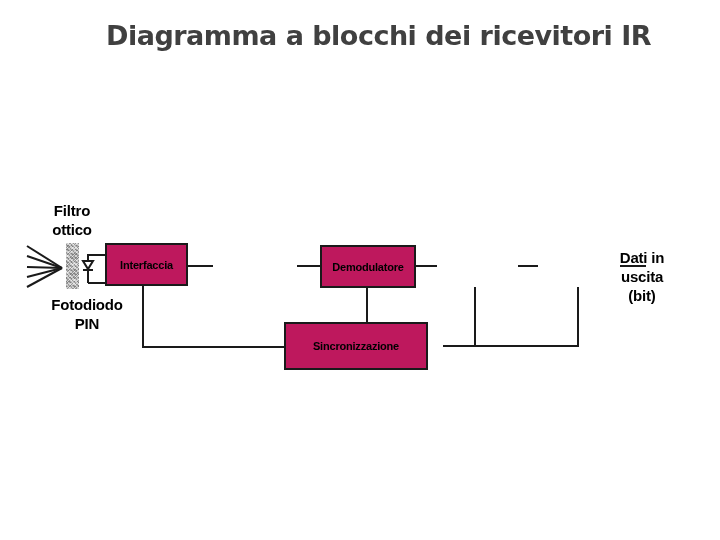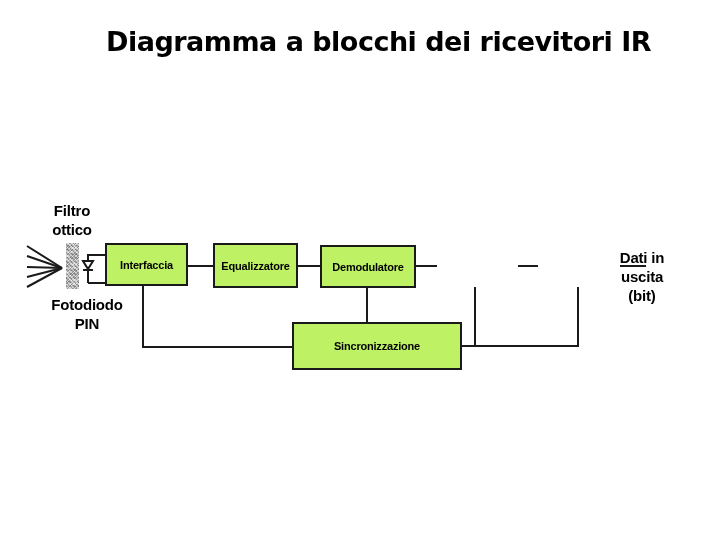--- a/index.html
+++ b/index.html
@@ -5,47 +5,47 @@
   html,body{margin:0;padding:0;}
   .slide{
     position:relative;
     width:720px;height:540px;
     background:#ffffff;
     overflow:hidden;
     font-family:"Liberation Sans", sans-serif;
   }
   .title{
     position:absolute;
-    left:106px;top:26px;
+    left:106px;top:20px;
     margin:0;
     font-family:"DejaVu Sans", sans-serif;
     font-weight:bold;
     font-size:27px;
     letter-spacing:-0.5px;
-    color:#000000;
+    color:#404040;
     white-space:nowrap;
   }
   .diagram{position:absolute;left:0;top:0;width:720px;height:540px;}
   svg.wires{position:absolute;left:0;top:0;width:720px;height:540px;}
   .box{
     position:absolute;
     box-sizing:border-box;
     border:2px solid #1a1a1a;
-    background:#bef264;
+    background:#be185d;
     display:flex;align-items:center;justify-content:center;
     font-weight:bold;font-size:11px;color:#000;
     text-align:center;
     letter-spacing:-0.2px;
   }
   #box-interfaccia   {left:105px;top:243px;width:83px;height:43px;}
   #box-equalizzatore {left:213px;top:243px;width:85px;height:45px;}
   #box-demodulatore  {left:320px;top:245px;width:96px;height:43px;}
   #box-rilevatore    {left:437px;top:244px;width:82px;height:44px;}
   #box-decoder       {left:538px;top:244px;width:83px;height:44px;}
-  #box-sincronizzazione{left:292px;top:322px;width:170px;height:48px;}
+  #box-sincronizzazione{left:284px;top:322px;width:144px;height:48px;}
   .lbl{
     position:absolute;
     font-weight:bold;font-size:15px;color:#000;
     line-height:1.25;
     text-align:center;
     white-space:pre-line;
     letter-spacing:-0.2px;
   }
   #lbl-filtro {left:40px; top:202px; width:64px;}
   #lbl-foto   {left:42px; top:296px; width:90px;}
@@ -107,21 +107,20 @@
     <div class="filter-bar"></div>
 
     <div class="lbl" id="lbl-filtro">Filtro
 ottico</div>
 
     <div class="lbl" id="lbl-foto">Fotodiodo
 PIN</div>
 
     <div class="box" id="box-interfaccia">Interfaccia</div>
 
-    <div class="box" id="box-equalizzatore">Equalizzatore</div>
 
     <div class="box" id="box-demodulatore">Demodulatore</div>
 
 
 
     <div class="box" id="box-sincronizzazione">Sincronizzazione</div>
 
     <div class="lbl" id="lbl-out">Dati in
 uscita
 (bit)</div>

